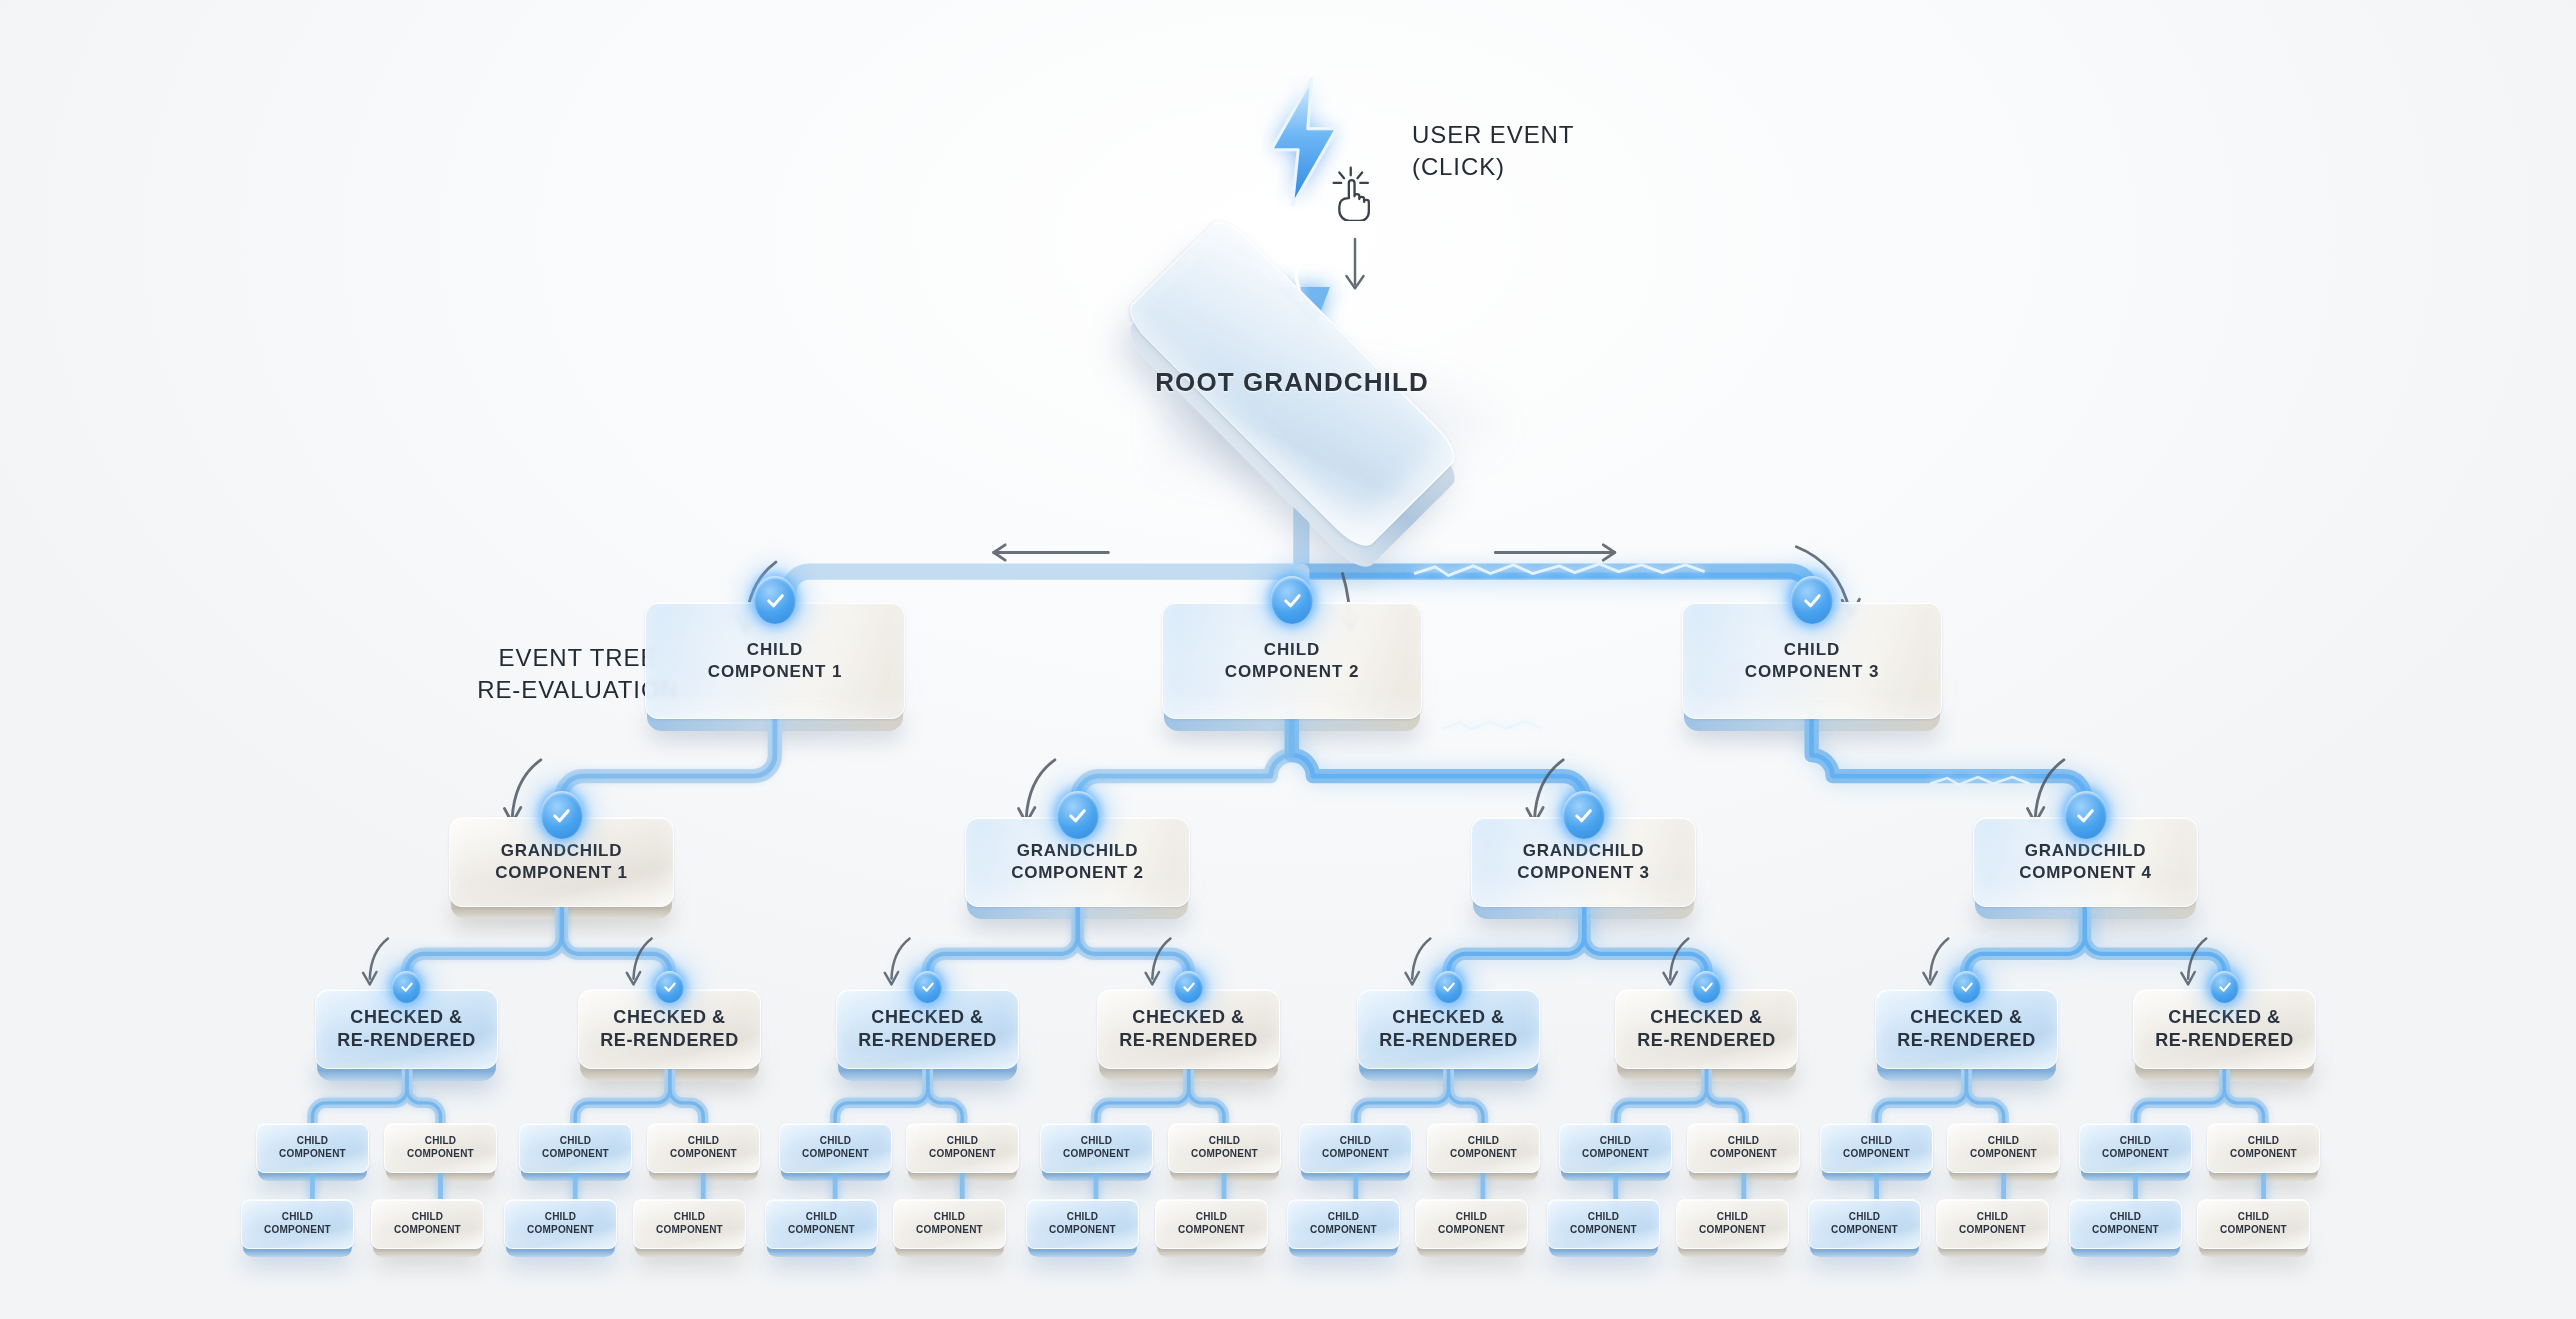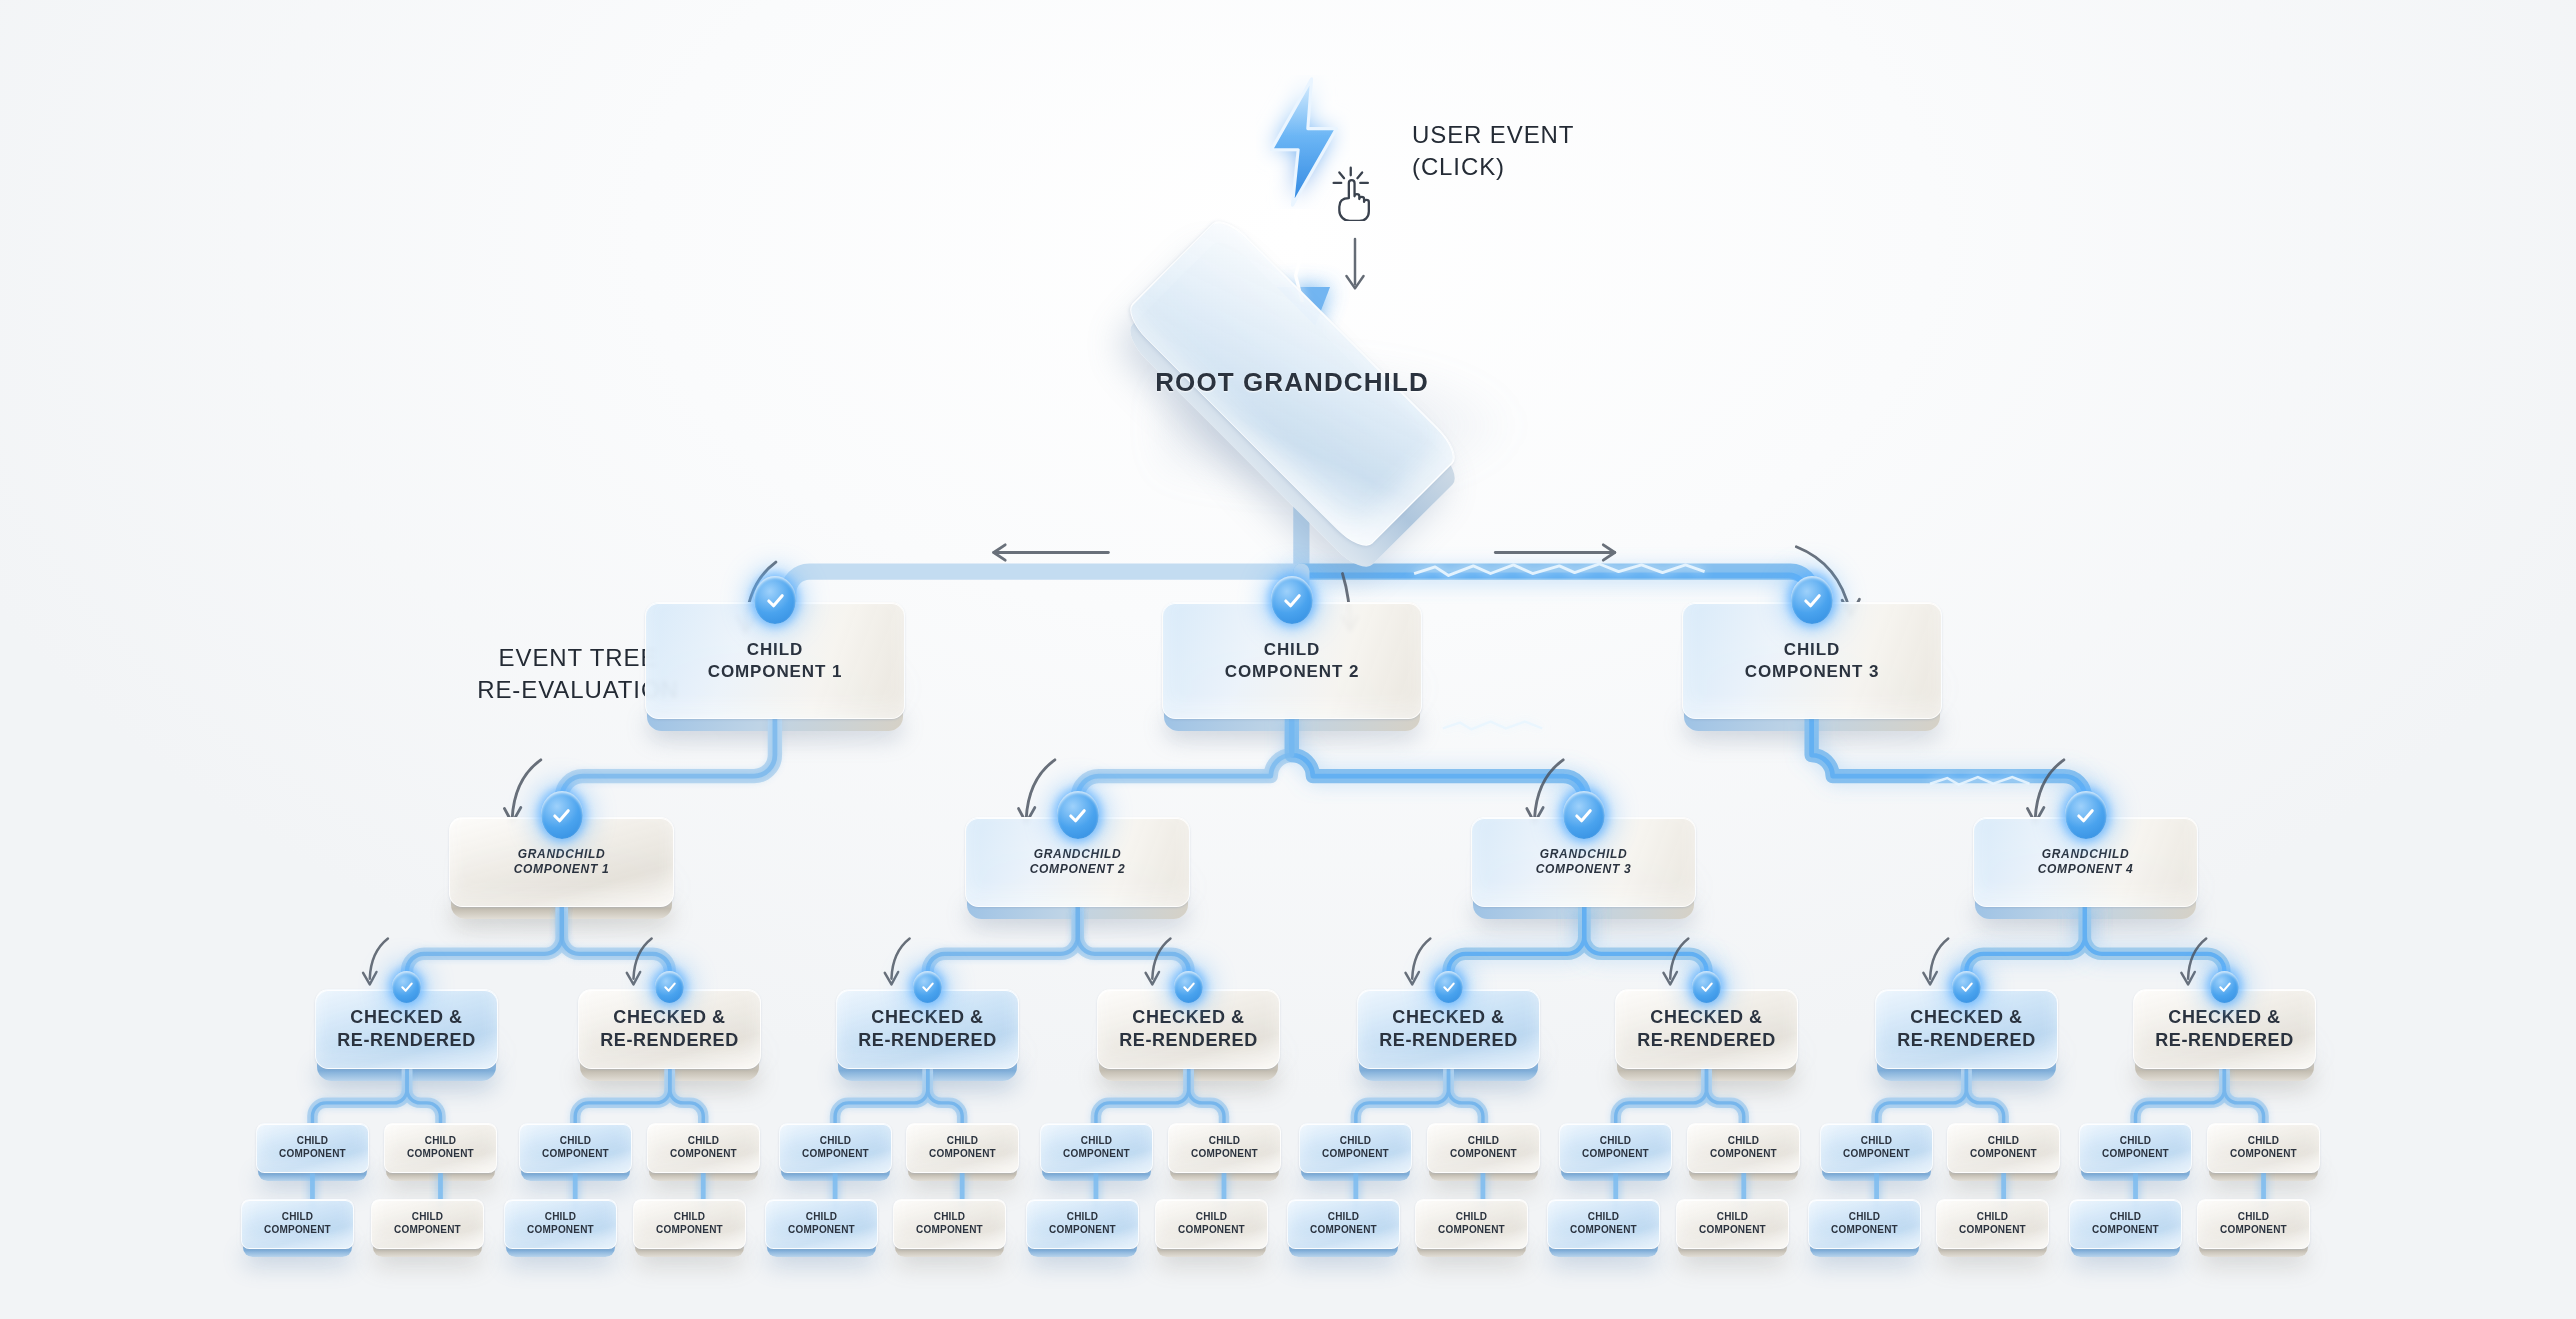--- a/index.html
+++ b/index.html
@@ -91,21 +91,21 @@
     left:9.6px; right:-15.3px; top:15.3px; bottom:-17px;
     background:radial-gradient(ellipse at 35% 60%, rgba(120,140,170,.20), rgba(120,140,170,0) 70%);
     filter:blur(8.6px); z-index:-2; border-radius:17px;
   }
   .tier-child{
     width:260px; height:117px;
     font-size:17px; font-weight:600; letter-spacing:0.9px;
   }
   .tier-grand{
     width:225px; height:90px;
-    font-size:12px; font-weight:600; letter-spacing:0.7px;font-style:italic;
+    font-size:17px; font-weight:600; letter-spacing:0.7px;
   }
   .tier-checked{
     width:183px; height:80px;
     font-size:18px; font-weight:600; letter-spacing:0.6px;
   }
   .tier-leaf{
     width:113px; height:50px;
     font-size:10px; font-weight:600; letter-spacing:0.2px;
     border-radius:8.6px;
   }

